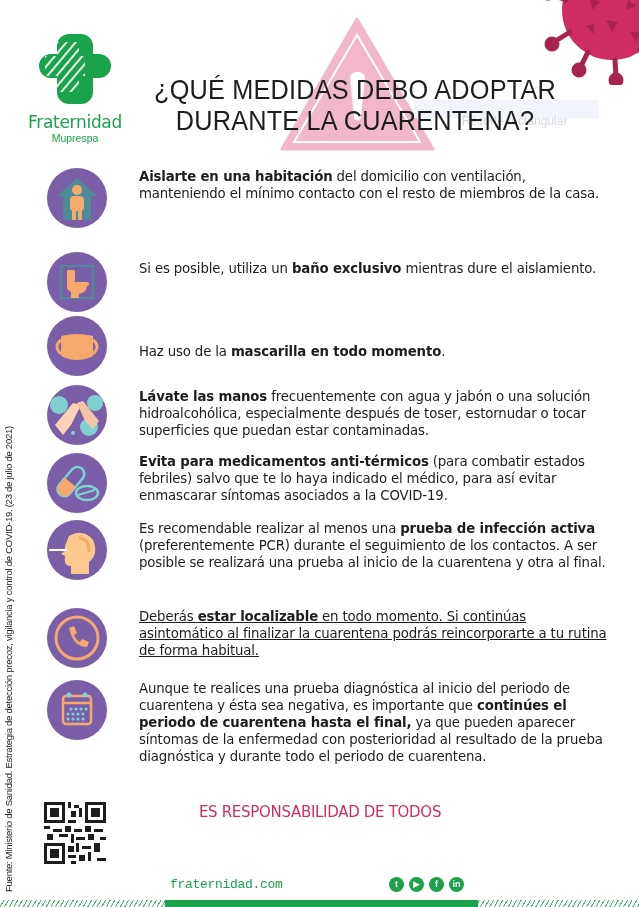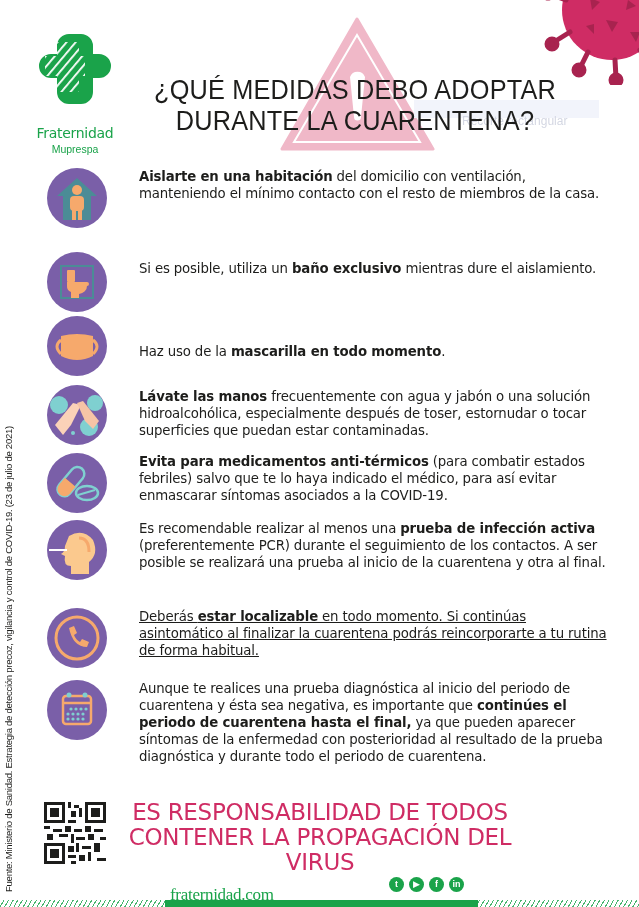--- a/index.html
+++ b/index.html
@@ -2,21 +2,21 @@
 <html><head>
 <meta charset="utf-8">
 <style>
   * { box-sizing: border-box; margin: 0; padding: 0; }
   html, body { width: 639px; height: 907px; background: #ffffff; overflow: hidden; }
   body { position: relative; font-family: "Liberation Sans", "DejaVu Sans", sans-serif; color: #1d1d1b; }
 
   
   .logo { position: absolute; left: 22px; top: 30px; width: 106px; height: 118px; text-align: center; }
   .logo svg { display: block; margin: 0 auto; }
-  .logo .brand { display: block; color: #1aa34a; font-size: 14px; line-height: 20px; margin-top: 15px; font-family: "DejaVu Sans", sans-serif; letter-spacing: -0.3px; }
+  .logo .brand { display: block; color: #1aa34a; font-size: 17px; line-height: 20px; margin-top: 4px; font-family: "DejaVu Sans", sans-serif; letter-spacing: -0.3px; }
   .logo .sub { display: block; color: #1aa34a; font-size: 10.5px; line-height: 12px; }
 
   .warning { position: absolute; left: 280px; top: 17px; }
   .virus { position: absolute; left: 540px; top: -30px; }
   .ghost-bar { position: absolute; left: 414px; top: 100px; width: 185px; height: 18px; background: #f2f4fb; }
   .ghost-text { position: absolute; left: 430px; top: 114px; font-size: 12px; color: #d4d7e3; margin-left: 32px; }
 
   .title { position: absolute; left: 130px; top: 74px; width: 450px; text-align: center; font-family: "Liberation Sans", sans-serif; font-size: 27.5px; line-height: 31px; font-weight: 400; color: #1d1d1b; letter-spacing: 0.2px; transform: scaleX(0.92); transform-origin: center; }
   .title span { display: block; }
 
@@ -24,26 +24,26 @@
   .source { position: absolute; left: 3px; top: 892px; width: 480px; transform: rotate(-90deg); transform-origin: 0 0; font-family: "Liberation Sans", sans-serif; font-size: 9.6px; color: #1d1d1b; white-space: nowrap; letter-spacing: -0.3px; }
 
   
   .item { position: absolute; left: 47px; width: 560px; }
   .item .icon { position: absolute; left: 0; width: 60px; height: 60px; border-radius: 50%; background: #7a5fa8; overflow: hidden; }
   .item .icon svg { display: block; width: 60px; height: 60px; }
   .item .text { position: absolute; left: 92px; width: 470px; font-family: "DejaVu Sans", sans-serif; font-size: 13.3px; line-height: 17px; color: #1d1d1b; letter-spacing: -0.15px; }
   .item .text b { font-weight: 700; }
 
   
-  .slogan { position: absolute; left: 110px; top: 800px; width: 420px; text-align: center; color: #cf2c64; font-family: "DejaVu Sans", sans-serif; font-size: 23px; line-height: 25px; letter-spacing: -0.3px; }
+  .slogan { position: absolute; left: 110px; top: 800px; width: 420px; text-align: center; color: #cf2c64; font-family: "DejaVu Sans", sans-serif; font-size: 15px; line-height: 25px; letter-spacing: -0.3px; }
   .slogan span { display: block; }
   .qr { position: absolute; left: 44px; top: 802px; width: 62px; height: 62px; }
 
   
-  .site { position: absolute; left: 170px; top: 877px; color: #1aa34a; font-size: 17px; font-family: Liberation Serif, serif; letter-spacing: -0.3px; margin-top: 8px; }
+  .site { position: absolute; left: 170px; top: 877px; color: #1aa34a; font-size: 13px; font-family: Liberation Mono, monospace; letter-spacing: -0.3px; }
   .socials { position: absolute; left: 389px; top: 877px; display: flex; gap: 5px; }
   .socials .soc { width: 15px; height: 15px; border-radius: 50%; background: #1aa34a; color: #fff; font-size: 9px; line-height: 15px; text-align: center; font-weight: 700; }
   .stripe { position: absolute; left: 0; top: 900px; width: 639px; height: 7px;
     background: repeating-linear-gradient(120deg, #ffffff 0 3px, #1aa34a 3px 4px); opacity: 0.8; }
   .band { position: absolute; left: 165px; top: 900px; width: 313px; height: 7px; background: #1aa34a; }
 </style>
 </head>
 <body>
 
 <div class="logo">
@@ -240,21 +240,20 @@
       <rect x="8" y="18" width="3" height="1"></rect>
       <rect x="12" y="18" width="2" height="2"></rect>
       <rect x="15" y="17" width="1" height="3"></rect>
     <rect x="18" y="19" width="3" height="1"></rect>
       <rect x="9" y="20" width="2" height="1"></rect>
   </g>
 </svg>
 
 <div class="slogan">
   <span>ES RESPONSABILIDAD DE TODOS</span>
-  <span>CONTENER LA PROPAGACIÓN DEL VIRUS</span>
 </div>
 
 <a class="site">fraternidad.com</a>
 <div class="socials">
   <span class="soc">t</span>
   <span class="soc">▶</span>
   <span class="soc">f</span>
   <span class="soc">in</span>
 </div>
 <div class="stripe"></div>

